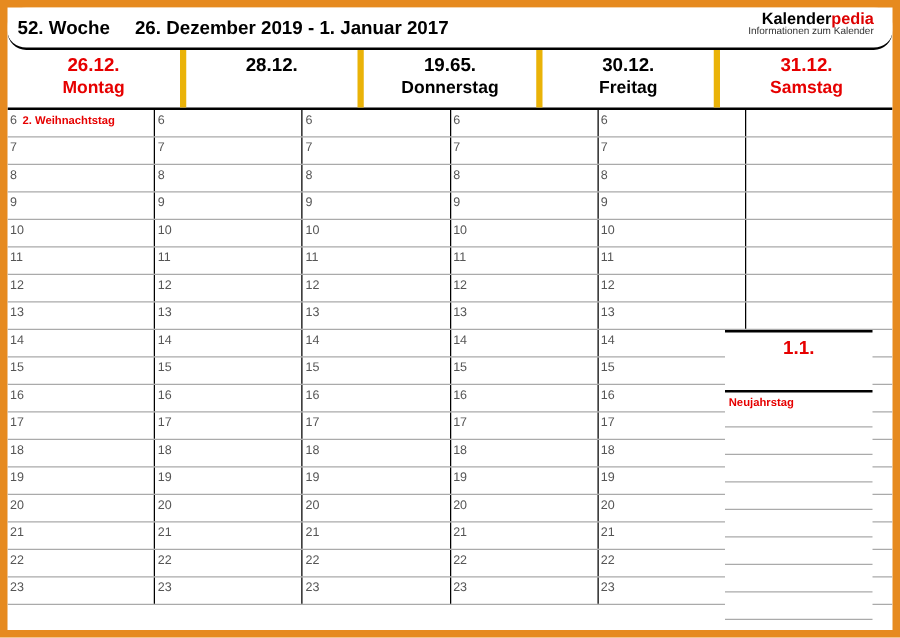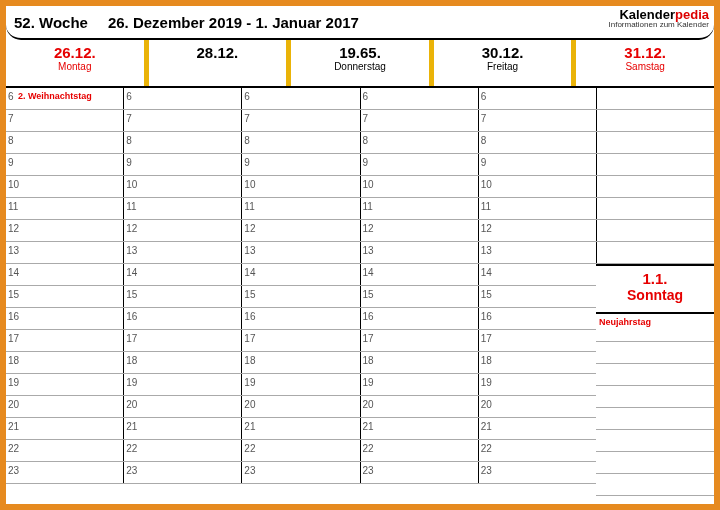--- a/index.html
+++ b/index.html
@@ -32,21 +32,21 @@
     color: #000;
     margin-right: 20px;
   }
   .date-range {
     font-size: 15px;
     font-weight: bold;
     color: #000;
   }
   .brand {
     position: absolute;
-    right: 5px;
+    right: 15px;
     top: 2px;
     text-align: right;
     line-height: 1;
   }
   .brand-main { font-size: 13px; }
   .brand-main .b1 { color: #000; font-weight: bold; }
   .brand-main .b2 { color: #d00; font-weight: bold; }
   .brand-sub { font-size: 8px; color: #333; }
   .dayheads {
     display: flex;
@@ -54,21 +54,21 @@
     border-bottom: 2px solid #000;
   }
   .dayhead {
     flex: 1;
     border-right: 5px solid #eab308;
     text-align: center;
     padding-top: 4px;
   }
   .dayhead:last-child { border-right: none; }
   .dayhead .date { font-size: 15px; font-weight: bold; }
-  .dayhead .name { font-size: 10px; font-weight: normal; }
+  .dayhead .name { font-size: 14px; font-weight: bold; }
   .dayhead.hl .date, .dayhead.hl .name { color: #e60000; }
   .grid {
     position: relative;
   }
   .row {
     display: flex;
     height: 22px;
     border-bottom: 1px solid #aaa;
   }
   .cell {
@@ -90,21 +90,21 @@
     position: absolute;
     left: 12px;
     top: 3px;
     font-size: 9px;
     color: #e60000;
     font-weight: bold;
     white-space: nowrap;
   }
   .sunday-block {
     position: absolute;
-    right: 0;
+    right: 16px;
     width: 118px; 
     background: #fff;
     border-top: 2px solid #000;
   }
   .sunday-head {
     height: 48px;
     text-align: center;
     padding-top: 4px;
     border-bottom: 2px solid #000;
   }
@@ -483,21 +483,20 @@
           <span class="hour">23</span>
         </div>
         <div class="cell">
           <span class="hour">23</span>
         </div>
         <div class="cell"></div>
       </div>
       <div class="sunday-block" style="top: 176px; width: 118px;">
         <div class="sunday-head">
           <div class="date">1.1.</div>
-          <div class="name">Sonntag</div>
         </div>
         <div class="sunday-event">Neujahrstag</div>
         <div class="sunday-row"></div>
         <div class="sunday-row"></div>
         <div class="sunday-row"></div>
         <div class="sunday-row"></div>
         <div class="sunday-row"></div>
         <div class="sunday-row"></div>
         <div class="sunday-row"></div>
       </div>

